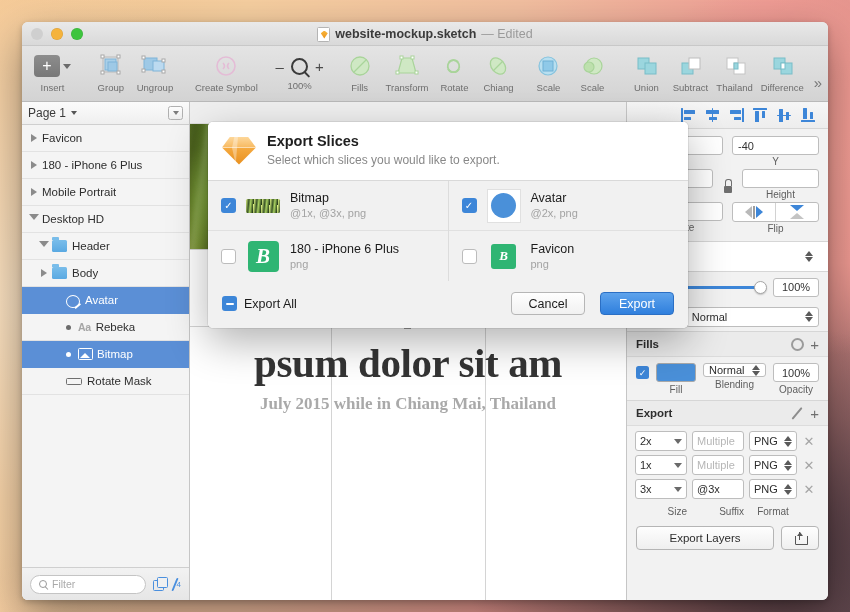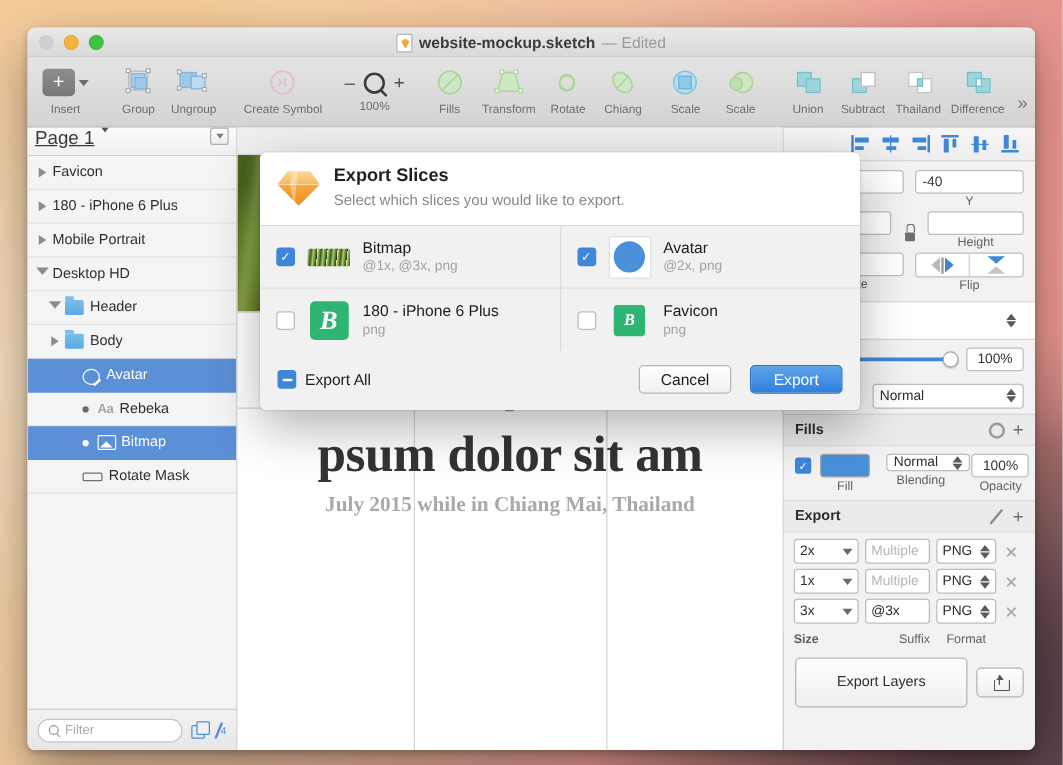--- a/index.html
+++ b/index.html
@@ -88,23 +88,23 @@
 
   
   .body { flex: 1; display: flex; min-height: 0; }
 
   
   .sidebar {
     width: 168px; flex: 0 0 168px; background: #f3f3f3;
     border-right: 1px solid #c6c6c6; display: flex; flex-direction: column; min-height:0;
   }
   .page-row {
-    height: 23px; flex:0 0 23px; display: flex; align-items: flex-start; padding: 0 6px;
+    height: 23px; flex:0 0 23px; display: flex; align-items: center; padding: 0 6px;
     background: linear-gradient(to bottom,#fbfbfb,#efefef);
-    border-bottom: 1px solid #cfcfcf; font-size: 15px; color: #3a3a3a; text-decoration: underline;
+    border-bottom: 1px solid #cfcfcf; font-size: 12px; color: #3a3a3a;
   }
   .page-caret { width:0;height:0;border-left:3.5px solid transparent;border-right:3.5px solid transparent;border-top:4.5px solid #555;margin-left:5px;}
   .page-menu {
     margin-left:auto; width:15px;height:14px;border:1px solid #b0b0b0;border-radius:2.5px;
     background:linear-gradient(to bottom,#fdfdfd,#ededed); display:flex;align-items:center;justify-content:center;
   }
   .page-menu i{width:0;height:0;border-left:3px solid transparent;border-right:3px solid transparent;border-top:4px solid #7c7c7c;}
 
   .layers { flex: 1; overflow: hidden; background:#f4f4f4; }
   .layer {
@@ -243,21 +243,21 @@
   .opacity-row { height:30px; display:flex; align-items:center; gap:8px; padding:0 9px; background:#f2f2f2;}
   .slider { flex:1; height:14px; position:relative; display:flex; align-items:center; }
   .strack { width:100%; height:3px; border-radius:2px; background:#3d86d8; }
   .sknob { position:absolute; right:-2px; width:13px; height:13px; border-radius:50%; background:#fff; border:1px solid #a5a5a5; box-shadow:0 1px 1.5px rgba(0,0,0,.2);}
   .pct { width:46px; height:19px; border:1px solid #bdbdbd; border-radius:3px; background:#fff; font-size:11px; display:flex; align-items:center; justify-content:center; color:#333;}
 
   .blend-row { height:30px; display:flex; align-items:center; gap:7px; padding:0 9px; border-bottom:1px solid #d6d6d6; background:#f2f2f2;}
   .blend-lbl { font-size:11px; color:#3c3c3c; }
   .dropdown {
     flex:1; height:20px; background:#fff; border:1px solid #bdbdbd; border-radius:3px;
-    display:flex; align-items:center; justify-content:space-between; padding:0 5px; font-size:11px; color:#2d2d2d;margin-left:12px;
+    display:flex; align-items:center; justify-content:space-between; padding:0 5px; font-size:11px; color:#2d2d2d;
   }
 
   .sec-hdr {
     height: 25px; display:flex; align-items:center; padding:0 9px; gap:6px;
     font-size:11.5px; font-weight:bold; color:#2e2e2e;
     background:#ebebeb; border-bottom:1px solid #dcdcdc;
   }
   .sec-hdr .sp { margin-left:auto; }
   .gear { width:13px;height:13px;border-radius:50%;border:2.2px solid #9b9b9b; position:relative;}
   .plus-ic { font-size:15px; color:#6e6e6e; line-height:1; font-weight:300; }
@@ -272,26 +272,26 @@
 
   .exp-rows { padding: 5px 8px 3px; background:#f2f2f2; }
   .exp-row { display:flex; align-items:center; gap:5px; margin-bottom:4px; }
   .sizebox { width:52px;height:20px;background:#fff;border:1px solid #bdbdbd;border-radius:3px;display:flex;align-items:center;justify-content:space-between;padding:0 4px;font-size:11px;color:#2d2d2d;}
   .cdown{width:0;height:0;border-left:4px solid transparent;border-right:4px solid transparent;border-top:5px solid #6a6a6a;}
   .sufbox { width:52px;height:20px;background:#fff;border:1px solid #bdbdbd;border-radius:3px;display:flex;align-items:center;padding:0 4px;font-size:11px;color:#2d2d2d;}
   .sufbox.ph { color:#b6b6b6; }
   .fmtbox { width:48px;height:20px;background:#fff;border:1px solid #bdbdbd;border-radius:3px;display:flex;align-items:center;justify-content:space-between;padding:0 4px;font-size:11px;color:#2d2d2d;}
   .xbtn { font-size:13px; color:#a5a5a5; width:14px; text-align:center; }
   .exp-labels { display:flex; gap:5px; padding:0 8px 5px; font-size:10px; color:#5e5e5e; }
-  .exp-labels span:nth-child(1){width:52px;text-align:left;font-weight:bold;}
+  .exp-labels span:nth-child(1){width:52px;text-align:right;}
   .exp-labels span:nth-child(2){width:52px;text-align:right;}
   .exp-labels span:nth-child(3){width:48px;text-align:center;}
   .exp-foot { display:flex; gap:7px; padding:4px 9px 8px; align-items:center; }
   .btn-wide {
-    flex:1; height:40px; border:1px solid #b5b5b5; border-radius:4px;
+    flex:1; height:24px; border:1px solid #b5b5b5; border-radius:4px;
     background:linear-gradient(to bottom,#fefefe,#efefef);
     display:flex;align-items:center;justify-content:center;font-size:11.5px;color:#2d2d2d;
   }
   .btn-share {
     width:38px;height:24px;border:1px solid #b5b5b5;border-radius:4px;
     background:linear-gradient(to bottom,#fefefe,#efefef);
     display:flex;align-items:center;justify-content:center;
   }
   .share-ic{width:11px;height:13px;position:relative;}
   .share-ic::before{content:'';position:absolute;left:0;bottom:0;width:11px;height:8px;border:1.3px solid #555;border-top:none;border-radius:0 0 1.5px 1.5px;}

